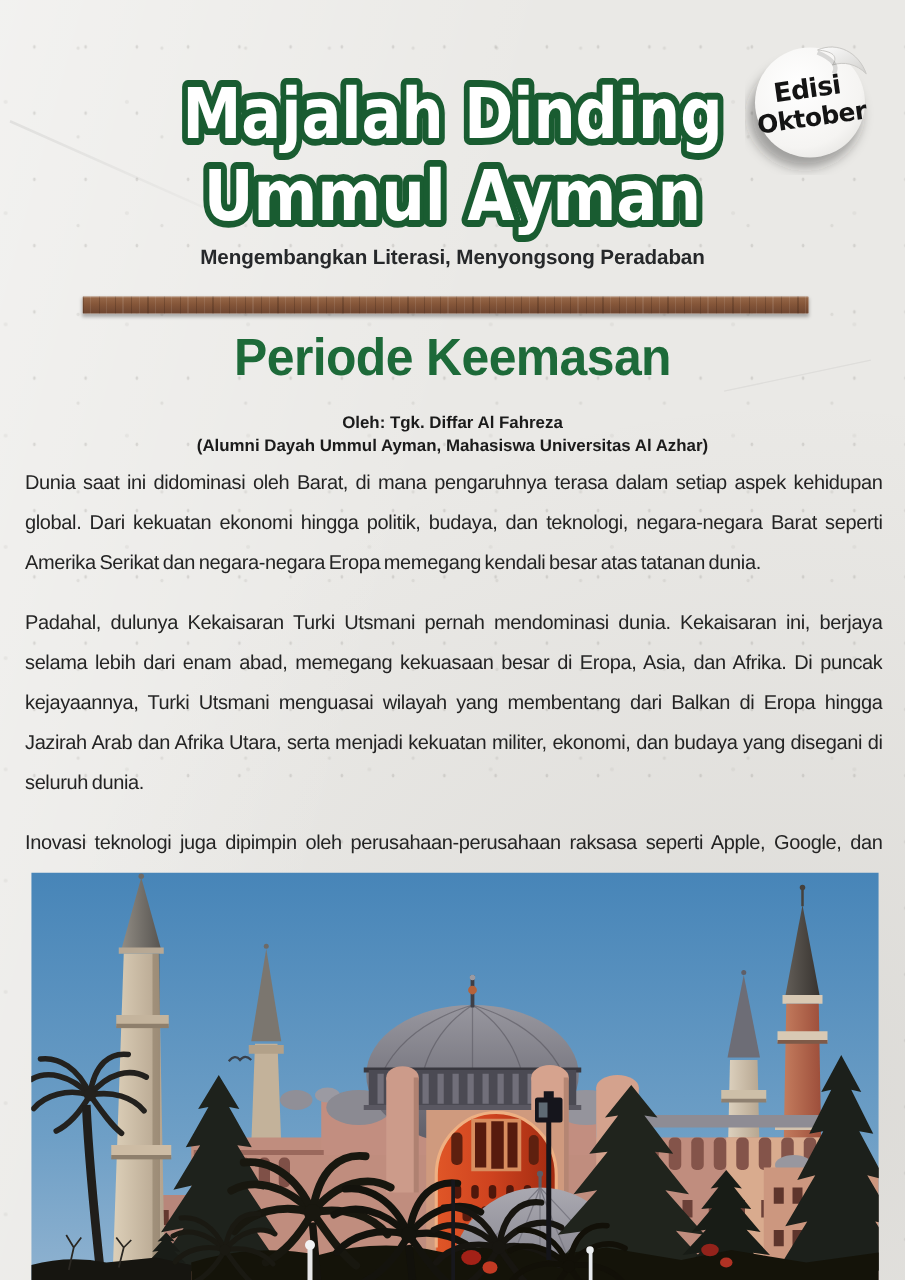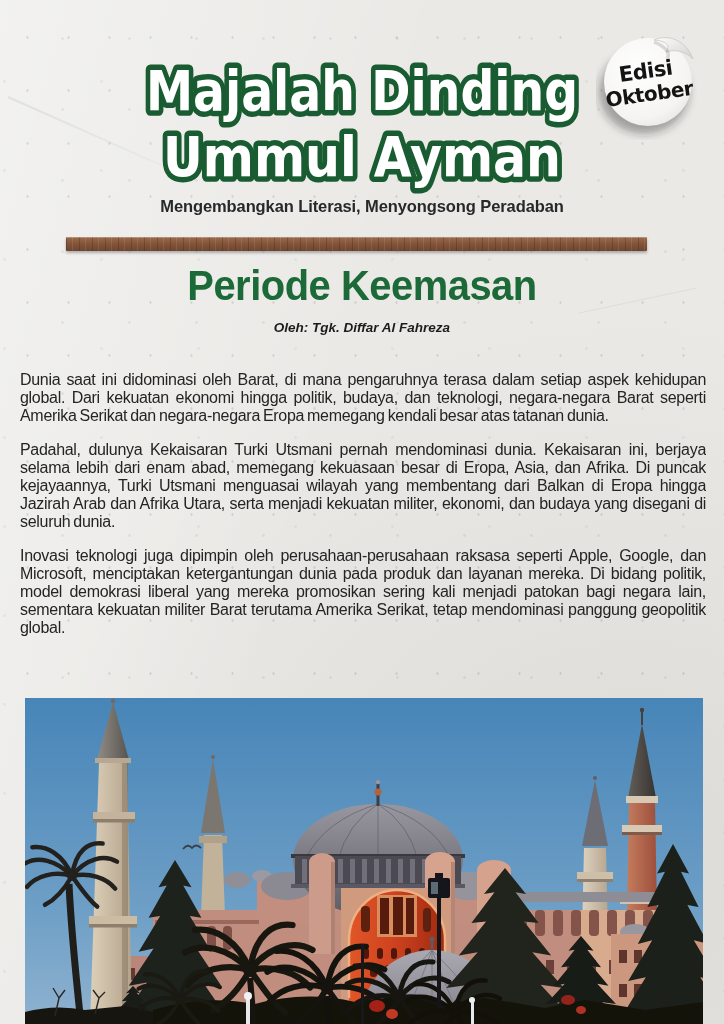--- a/index.html
+++ b/index.html
@@ -42,25 +42,25 @@
     background-image:
       repeating-linear-gradient(90deg, rgba(58,33,20,.28) 0 1px, transparent 1px 6px,
         rgba(255,255,255,.09) 6px 7px, transparent 7px 13px),
       linear-gradient(180deg,#9a6b4b 0%,#855639 45%,#6d4530 100%);
     box-shadow:0 2px 3px rgba(0,0,0,.28), inset 0 1px 0 rgba(255,255,255,.25);}
 
   .article-title{position:absolute;left:0;top:262px;width:724px;text-align:center;
     font-size:42px;line-height:48px;font-weight:700;color:#1d6a39;
     letter-spacing:-0.5px;transform:scaleX(.95);}
 
-  .byline{position:absolute;left:0;top:318px;width:724px;text-align:center;
-    font-size:13.5px;line-height:19px;font-weight:700;color:#1b1b1b;font-style:italic;}
+  .byline{position:absolute;left:0;top:328px;width:724px;text-align:center;
+    font-size:13.5px;line-height:19px;font-weight:700;color:#1b1b1b;}
 
   .body-text{position:absolute;left:20px;top:371px;width:686px;height:324px;overflow:hidden;}
-  .body-text p{margin:0 0 16px 0;font-size:16px;line-height:18px;color:#242424;
+  .body-text p{margin:0 0 16px 0;font-size:16px;line-height:32px;color:#242424;
     text-align:justify;letter-spacing:-0.3px;word-spacing:-1.2px;}
 
   .photo{position:absolute;left:25px;top:698px;width:678px;height:326px;}
 </style>
 </head>
 <body>
 
 <div class="page">
   <div class="crack"></div>
   <div class="crack2"></div>
@@ -96,20 +96,21 @@
   </svg>
 
   <div class="tagline">Mengembangkan Literasi, Menyongsong Peradaban</div>
 
   <div class="wood-bar"></div>
 
   <div class="article-title">Periode Keemasan</div>
 
   <div class="byline">
     <div>Oleh: Tgk. Diffar Al Fahreza</div>
+    <div>(Alumni Dayah Ummul Ayman, Mahasiswa Universitas Al Azhar)</div>
   </div>
 
   <div class="body-text">
     <p>Dunia saat ini didominasi oleh Barat, di mana pengaruhnya terasa dalam setiap aspek kehidupan global. Dari kekuatan ekonomi hingga politik, budaya, dan teknologi, negara-negara Barat seperti Amerika Serikat dan negara-negara Eropa memegang kendali besar atas tatanan dunia.</p>
     <p>Padahal, dulunya Kekaisaran Turki Utsmani pernah mendominasi dunia. Kekaisaran ini, berjaya selama lebih dari enam abad, memegang kekuasaan besar di Eropa, Asia, dan Afrika. Di puncak kejayaannya, Turki Utsmani menguasai wilayah yang membentang dari Balkan di Eropa hingga Jazirah Arab dan Afrika Utara, serta menjadi kekuatan militer, ekonomi, dan budaya yang disegani di seluruh dunia.</p>
     <p>Inovasi teknologi juga dipimpin oleh perusahaan-perusahaan raksasa seperti Apple, Google, dan Microsoft, menciptakan ketergantungan dunia pada produk dan layanan mereka. Di bidang politik, model demokrasi liberal yang mereka promosikan sering kali menjadi patokan bagi negara lain, sementara kekuatan militer Barat terutama Amerika Serikat, tetap mendominasi panggung geopolitik global.</p>
   </div>
 
   <svg class="photo" viewBox="0 0 678 326" preserveAspectRatio="none">
     <defs>

